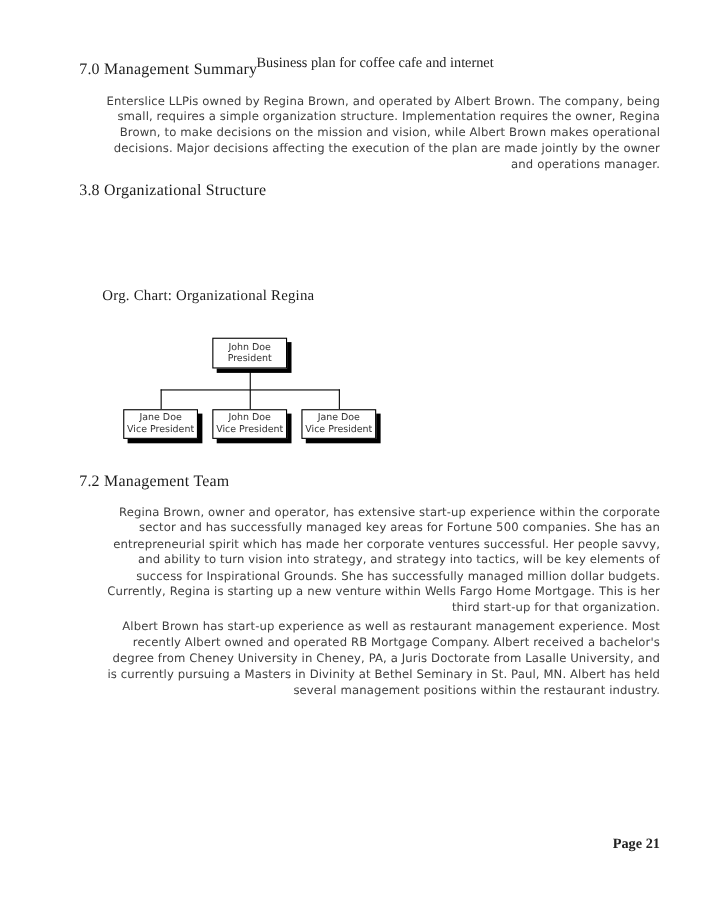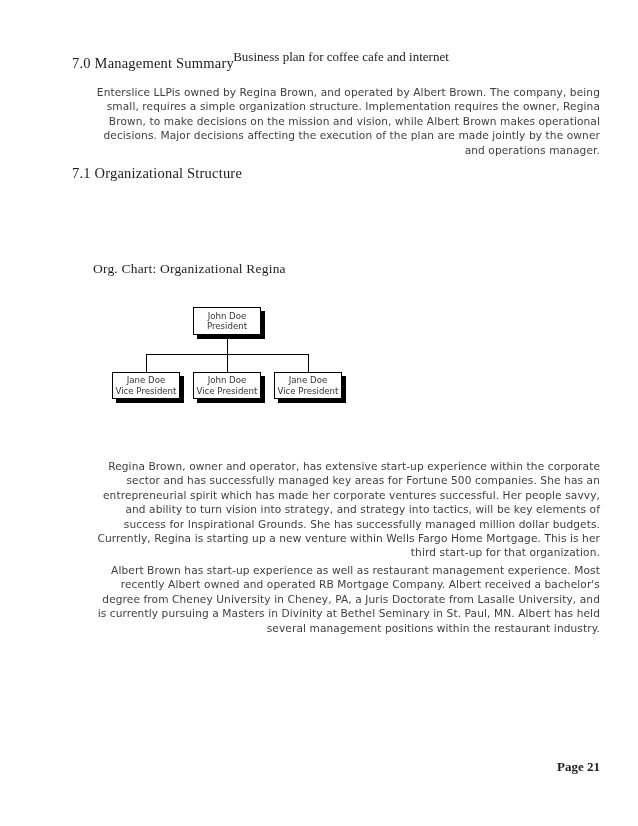--- a/index.html
+++ b/index.html
@@ -98,21 +98,21 @@
 <body>
 
 <div class="page">
 
   <div class="doc-header">Business plan for coffee cafe and internet</div>
 
   <h1 class="sec-heading" style="top:55px">7.0 Management Summary</h1>
 
   <p class="body-para" style="top:85px">Enterslice LLPis owned by Regina Brown, and operated by Albert Brown. The company, being small, requires a simple organization structure. Implementation requires the owner, Regina Brown, to make decisions on the mission and vision, while Albert Brown makes operational decisions. Major decisions affecting the execution of the plan are made jointly by the owner and operations manager.</p>
 
-  <h1 class="sec-heading" style="top:165px">7.1 Organizational Structure</h1>
+  <h1 class="sec-heading" style="top:165px">3.8 Organizational Structure</h1>
 
   <div class="org-caption">Org. Chart: Organizational Regina</div>
 
   <div class="orgchart">
     <div class="cline vline-root"></div>
     <div class="cline hline"></div>
     <div class="cline stub1"></div>
     <div class="cline stub2"></div>
     <div class="cline stub3"></div>
 
@@ -130,20 +130,21 @@
       <span>John Doe</span>
       <span>Vice President</span>
     </div>
 
     <div class="obox obox-c3">
       <span>Jane Doe</span>
       <span>Vice President</span>
     </div>
   </div>
 
+  <h1 class="sec-heading" style="top:430px">7.2 Management Team</h1>
 
   <p class="body-para" style="top:459px">Regina Brown, owner and operator, has extensive start-up experience within the corporate sector and has successfully managed key areas for Fortune 500 companies. She has an entrepreneurial spirit which has made her corporate ventures successful. Her people savvy, and ability to turn vision into strategy, and strategy into tactics, will be key elements of success for Inspirational Grounds. She has successfully managed million dollar budgets. Currently, Regina is starting up a new venture within Wells Fargo Home Mortgage. This is her third start-up for that organization.</p>
 
   <p class="body-para" style="top:563px">Albert Brown has start-up experience as well as restaurant management experience. Most recently Albert owned and operated RB Mortgage Company. Albert received a bachelor's degree from Cheney University in Cheney, PA, a Juris Doctorate from Lasalle University, and is currently pursuing a Masters in Divinity at Bethel Seminary in St. Paul, MN. Albert has held several management positions within the restaurant industry.</p>
 
 
   <div class="doc-footer">Page 21</div>
 
 </div>
 

